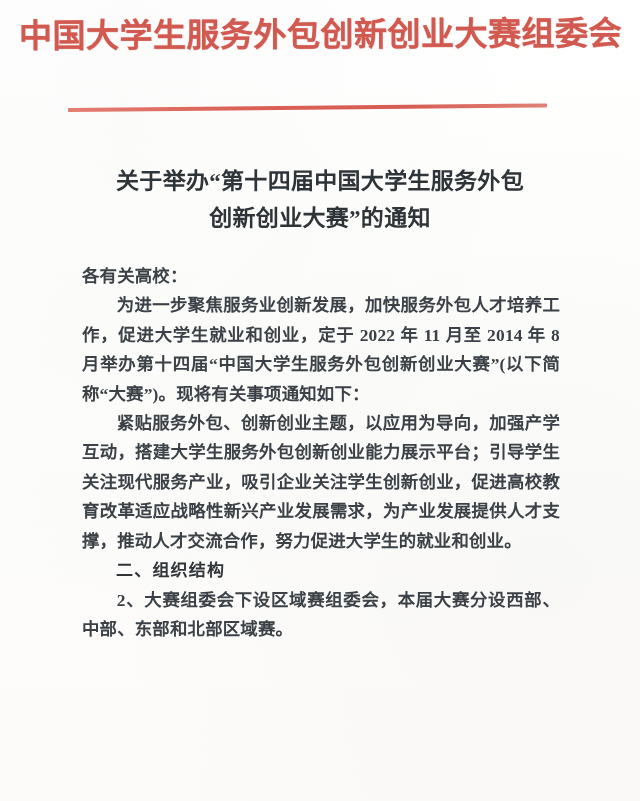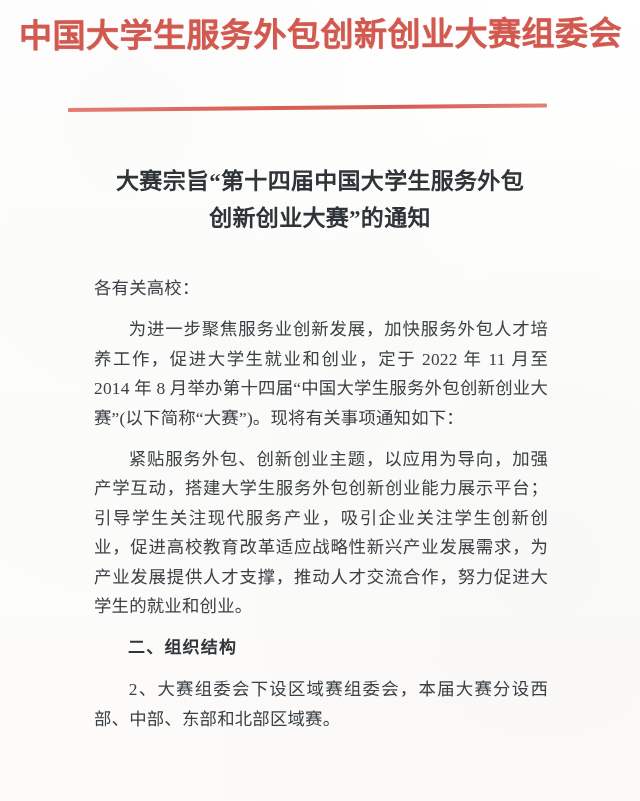--- a/index.html
+++ b/index.html
@@ -98,22 +98,23 @@
     width: 478px;
     font-family: "Liberation Serif", "DejaVu Serif", serif;
     font-size: 17.4px;
     line-height: 29.4px;
     color: #3b4146;
     text-align: justify;
     text-justify: inter-ideograph;
     letter-spacing: 0.2px;
   }
   .body-text p {
-    margin: 12px;
+    margin: 0;
     padding: 0;
+    font-weight: bold;
   }
   .salutation {
     text-indent: 0;
   }
   .para {
     text-indent: 2em;
   }
   .section-heading {
     margin: 0;
     padding: 0;
@@ -131,21 +132,21 @@
 
 <div class="page">
   <div class="content">
 
     <div class="letterhead">
       <div class="letterhead-title">中国大学生服务外包创新创业大赛组委会</div>
     </div>
     <div class="letterhead-rule"></div>
 
     <div class="doc-title">
-      <span class="line">大赛宗旨“第十四届中国大学生服务外包</span>
+      <span class="line">关于举办“第十四届中国大学生服务外包</span>
       <span class="line">创新创业大赛”的通知</span>
     </div>
 
     <div class="body-text">
       <p class="salutation">各有关高校：</p>
       <p class="para">为进一步聚焦服务业创新发展，加快服务外包人才培养工作，促进大学生就业和创业，定于 2022 年 11 月至 2014 年 8 月举办第十四届“中国大学生服务外包创新创业大赛”(以下简称“大赛”)。现将有关事项通知如下：</p>
 
       <p class="para">紧贴服务外包、创新创业主题，以应用为导向，加强产学互动，搭建大学生服务外包创新创业能力展示平台；引导学生关注现代服务产业，吸引企业关注学生创新创业，促进高校教育改革适应战略性新兴产业发展需求，为产业发展提供人才支撑，推动人才交流合作，努力促进大学生的就业和创业。</p>
 
       <p class="section-heading">二、组织结构</p>

